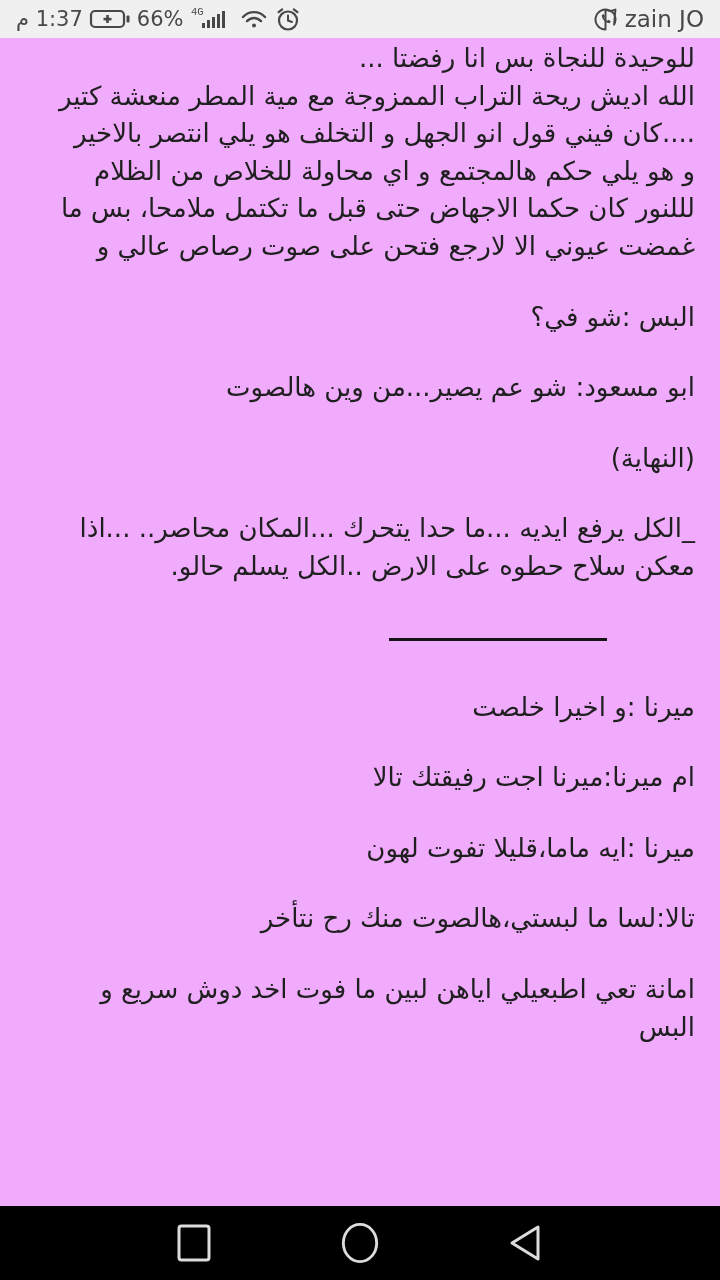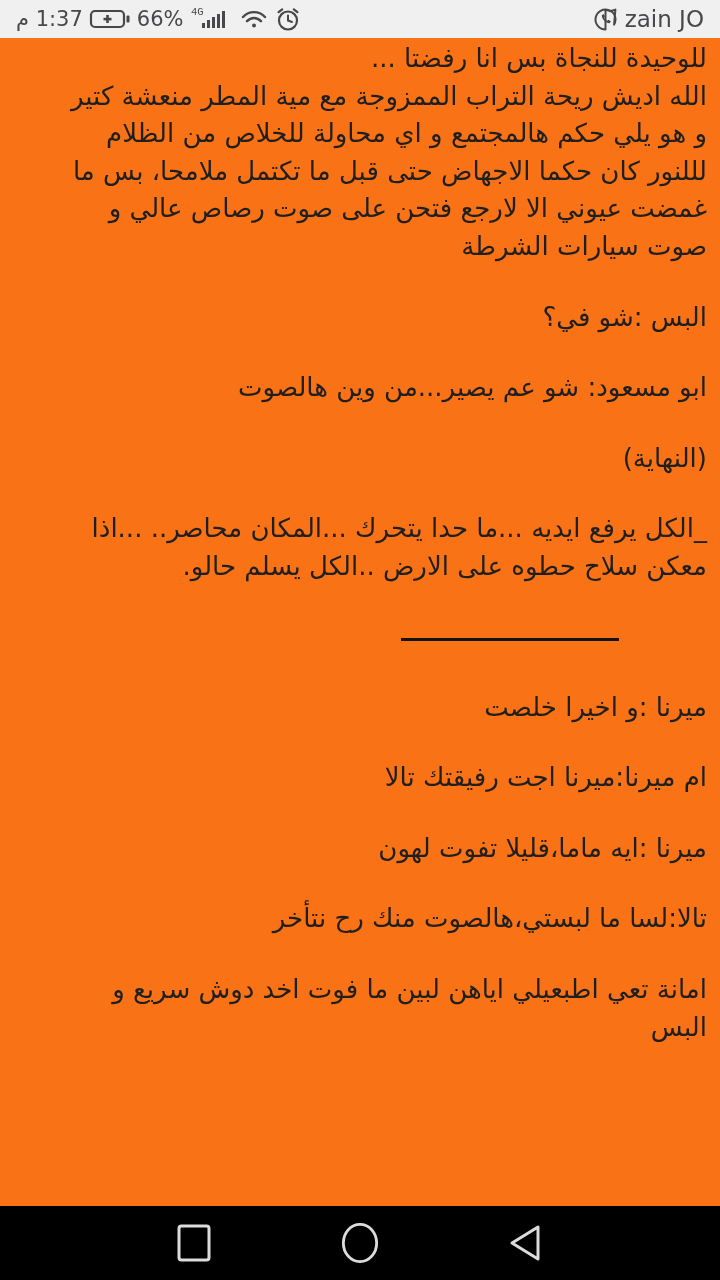--- a/index.html
+++ b/index.html
@@ -27,22 +27,22 @@
   .sb-icon { display: block; }
   .sb-batt-pct { font-size: 21px; }
   .sb-signal-wrap { display: flex; align-items: flex-end; font-family: Liberation Mono, monospace; }
   .sb-carrier { font-size: 23px; color: #48484b; white-space: nowrap; }
 
   
   .content {
     position: relative;
     height: 1168px;
     overflow: hidden;
-    background: #f97316;
-    padding: 2px 13px 0 22px;
+    background: #f0abfc;
+    padding: 2px 25px 0 22px;
     direction: rtl;
   }
   .para { margin-bottom: 33px; }
   .line {
     direction: rtl;
     unicode-bidi: plaintext;
     text-align: right;
     white-space: nowrap;
     font-size: 26px;
     line-height: 37.6px;
@@ -110,24 +110,24 @@
     </svg>
     <span class="sb-carrier">zain JO</span>
   </div>
 </div>
 
 <div class="content">
 
   <div class="para">
       <div class="line">للوحيدة للنجاة بس انا رفضتا ...</div>
       <div class="line">الله اديش ريحة التراب الممزوجة مع مية المطر منعشة كتير</div>
+      <div class="line">....كان فيني قول انو الجهل و التخلف هو يلي انتصر بالاخير</div>
       <div class="line">و هو يلي حكم هالمجتمع و اي محاولة للخلاص من الظلام</div>
       <div class="line">لللنور كان حكما الاجهاض حتى قبل ما تكتمل ملامحا، بس ما</div>
       <div class="line">غمضت عيوني الا لارجع فتحن على صوت رصاص عالي و</div>
-      <div class="line">صوت سيارات الشرطة</div>
     </div>
     <div class="para">
       <div class="line">البس :شو في؟</div>
     </div>
     <div class="para">
       <div class="line">ابو مسعود: شو عم يصير...من وين هالصوت</div>
     </div>
     <div class="para">
       <div class="line">(النهاية)</div>
     </div>

